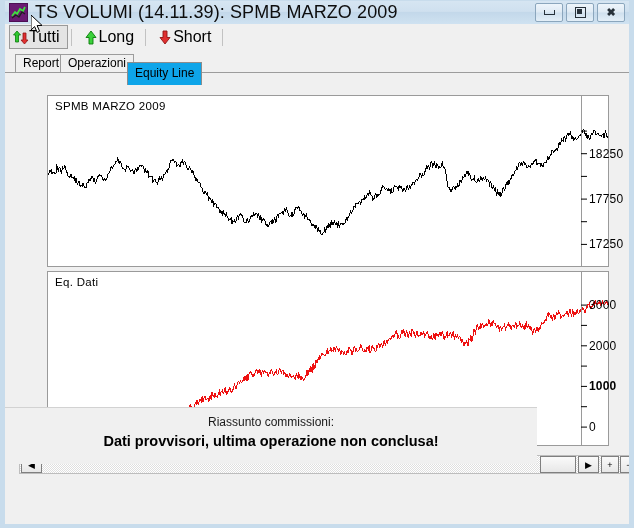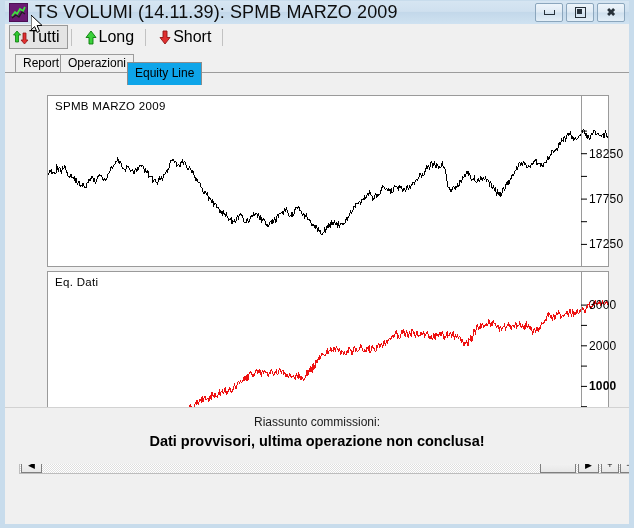--- a/index.html
+++ b/index.html
@@ -229,21 +229,21 @@
   #sb-left   { left: 2px;   top: 1px; }
   #sb-blank  { left: 521px; top: 1px; width: 36px; }
   #sb-right  { left: 559px; top: 1px; }
   #sb-plus   { left: 582px; top: 1px; width: 18px; }
   #sb-minus  { left: 601px; top: 1px; width: 18px; }
 
   
   .statusbar {
     position: absolute;
     left: 0; top: 406px;
-    width: 624px;
+    width: 532px;
     height: 56px;
     background: #f0f0f0;
     border-top: 1px solid #d2d2d2;
     text-align: center;
   }
   .status-small {
     margin-top: 7px;
     font-size: 12px;
     color: #1a1a1a;
   }

